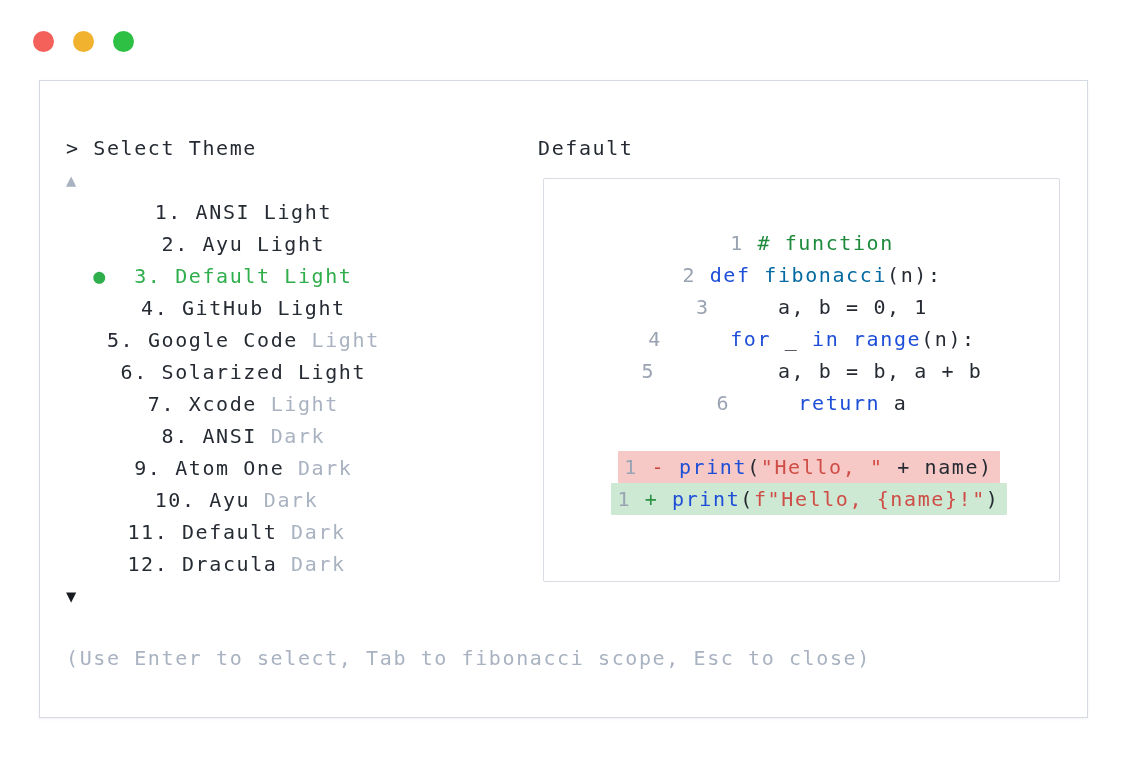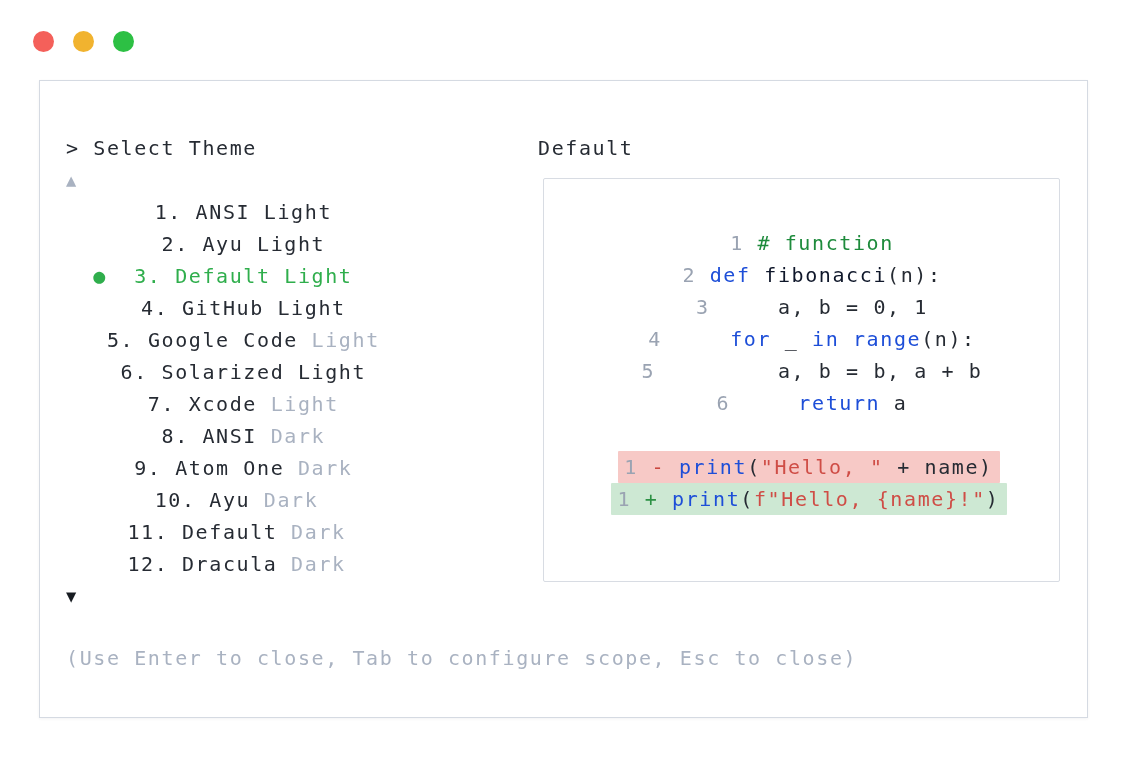--- a/index.html
+++ b/index.html
@@ -55,21 +55,21 @@
     border: 1.5px solid #d8dce3;
     border-radius: 2px;
     overflow: hidden;
   }
   .code { padding: 48px 0 0 21px; }
   .code-line { height: 32px; }
   .line-num { color: #9aa3b2; }
   .tok-plain    { color: #262b33; }
   .tok-comment  { color: #1e8b3c; }
   .tok-keyword  { color: #1d4ed8; }
-  .tok-function { color: #0f172a; }
+  .tok-function { color: #0369a1; }
   .tok-string   { color: #cf4d46; }
   .tok-minus    { color: #c9473f; }
   .tok-plus     { color: #2c9144; }
   .diff {
     display: inline-block;
     margin-left: -6px;
     padding: 0 7px 0 6px;
     border-radius: 1px;
   }
   .diff.removed { background: #f7c9c6; }
@@ -82,19 +82,19 @@
   <span class="dot" style="background: rgb(244, 96, 90);"></span>
   <span class="dot" style="background: rgb(241, 179, 47);"></span>
   <span class="dot" style="background: rgb(45, 192, 68);"></span>
 </div>
 
 <div class="panel">
   <div class="prompt mono">&gt; Select Theme</div>
   <div class="scroll-up mono">▲</div>
   <div class="theme-list mono" id="theme-list"><div class="list-row"><span class="marker">  </span><span class="num"> 1. </span><span class="name">ANSI</span><span class="variant"> Light</span></div><div class="list-row"><span class="marker">  </span><span class="num"> 2. </span><span class="name">Ayu</span><span class="variant"> Light</span></div><div class="list-row selected"><span class="marker">● </span><span class="num"> 3. </span><span class="name">Default</span><span class="variant"> Light</span></div><div class="list-row"><span class="marker">  </span><span class="num"> 4. </span><span class="name">GitHub</span><span class="variant"> Light</span></div><div class="list-row"><span class="marker">  </span><span class="num"> 5. </span><span class="name">Google Code</span><span class="variant muted"> Light</span></div><div class="list-row"><span class="marker">  </span><span class="num"> 6. </span><span class="name">Solarized</span><span class="variant"> Light</span></div><div class="list-row"><span class="marker">  </span><span class="num"> 7. </span><span class="name">Xcode</span><span class="variant muted"> Light</span></div><div class="list-row"><span class="marker">  </span><span class="num"> 8. </span><span class="name">ANSI</span><span class="variant muted"> Dark</span></div><div class="list-row"><span class="marker">  </span><span class="num"> 9. </span><span class="name">Atom One</span><span class="variant muted"> Dark</span></div><div class="list-row"><span class="marker">  </span><span class="num">10. </span><span class="name">Ayu</span><span class="variant muted"> Dark</span></div><div class="list-row"><span class="marker">  </span><span class="num">11. </span><span class="name">Default</span><span class="variant muted"> Dark</span></div><div class="list-row"><span class="marker">  </span><span class="num">12. </span><span class="name">Dracula</span><span class="variant muted"> Dark</span></div></div>
   <div class="scroll-down mono">▼</div>
-  <div class="footer mono">(Use Enter to close, Tab to configure scope, Esc to close)</div>
+  <div class="footer mono">(Use Enter to select, Tab to fibonacci scope, Esc to close)</div>
 
   <div class="preview-label mono">Default</div>
   <div class="preview-box">
     <div class="code mono" id="code-lines"><div class="code-line"><span class="line-num">1 </span><span class="tok-comment"># function</span></div><div class="code-line"><span class="line-num">2 </span><span class="tok-keyword">def</span><span class="tok-plain"> </span><span class="tok-function">fibonacci</span><span class="tok-plain">(n):</span></div><div class="code-line"><span class="line-num">3 </span><span class="tok-plain">    a, b = 0, 1</span></div><div class="code-line"><span class="line-num">4 </span><span class="tok-plain">    </span><span class="tok-keyword">for</span><span class="tok-plain"> _ </span><span class="tok-keyword">in</span><span class="tok-plain"> </span><span class="tok-keyword">range</span><span class="tok-plain">(n):</span></div><div class="code-line"><span class="line-num">5 </span><span class="tok-plain">        a, b = b, a + b</span></div><div class="code-line"><span class="line-num">6 </span><span class="tok-plain">    </span><span class="tok-keyword">return</span><span class="tok-plain"> a</span></div><div class="code-line"><span class="line-num"></span></div><div class="code-line"><span class="diff removed"><span class="line-num">1 </span><span class="tok-minus">-</span><span class="tok-plain"> </span><span class="tok-keyword">print</span><span class="tok-plain">(</span><span class="tok-string">"Hello, "</span><span class="tok-plain"> + name)</span></span></div><div class="code-line"><span class="diff added"><span class="line-num">1 </span><span class="tok-plus">+</span><span class="tok-plain"> </span><span class="tok-keyword">print</span><span class="tok-plain">(</span><span class="tok-string">f"Hello, {name}!"</span><span class="tok-plain">)</span></span></div></div>
   </div>
 </div>
 
 </body></html>

